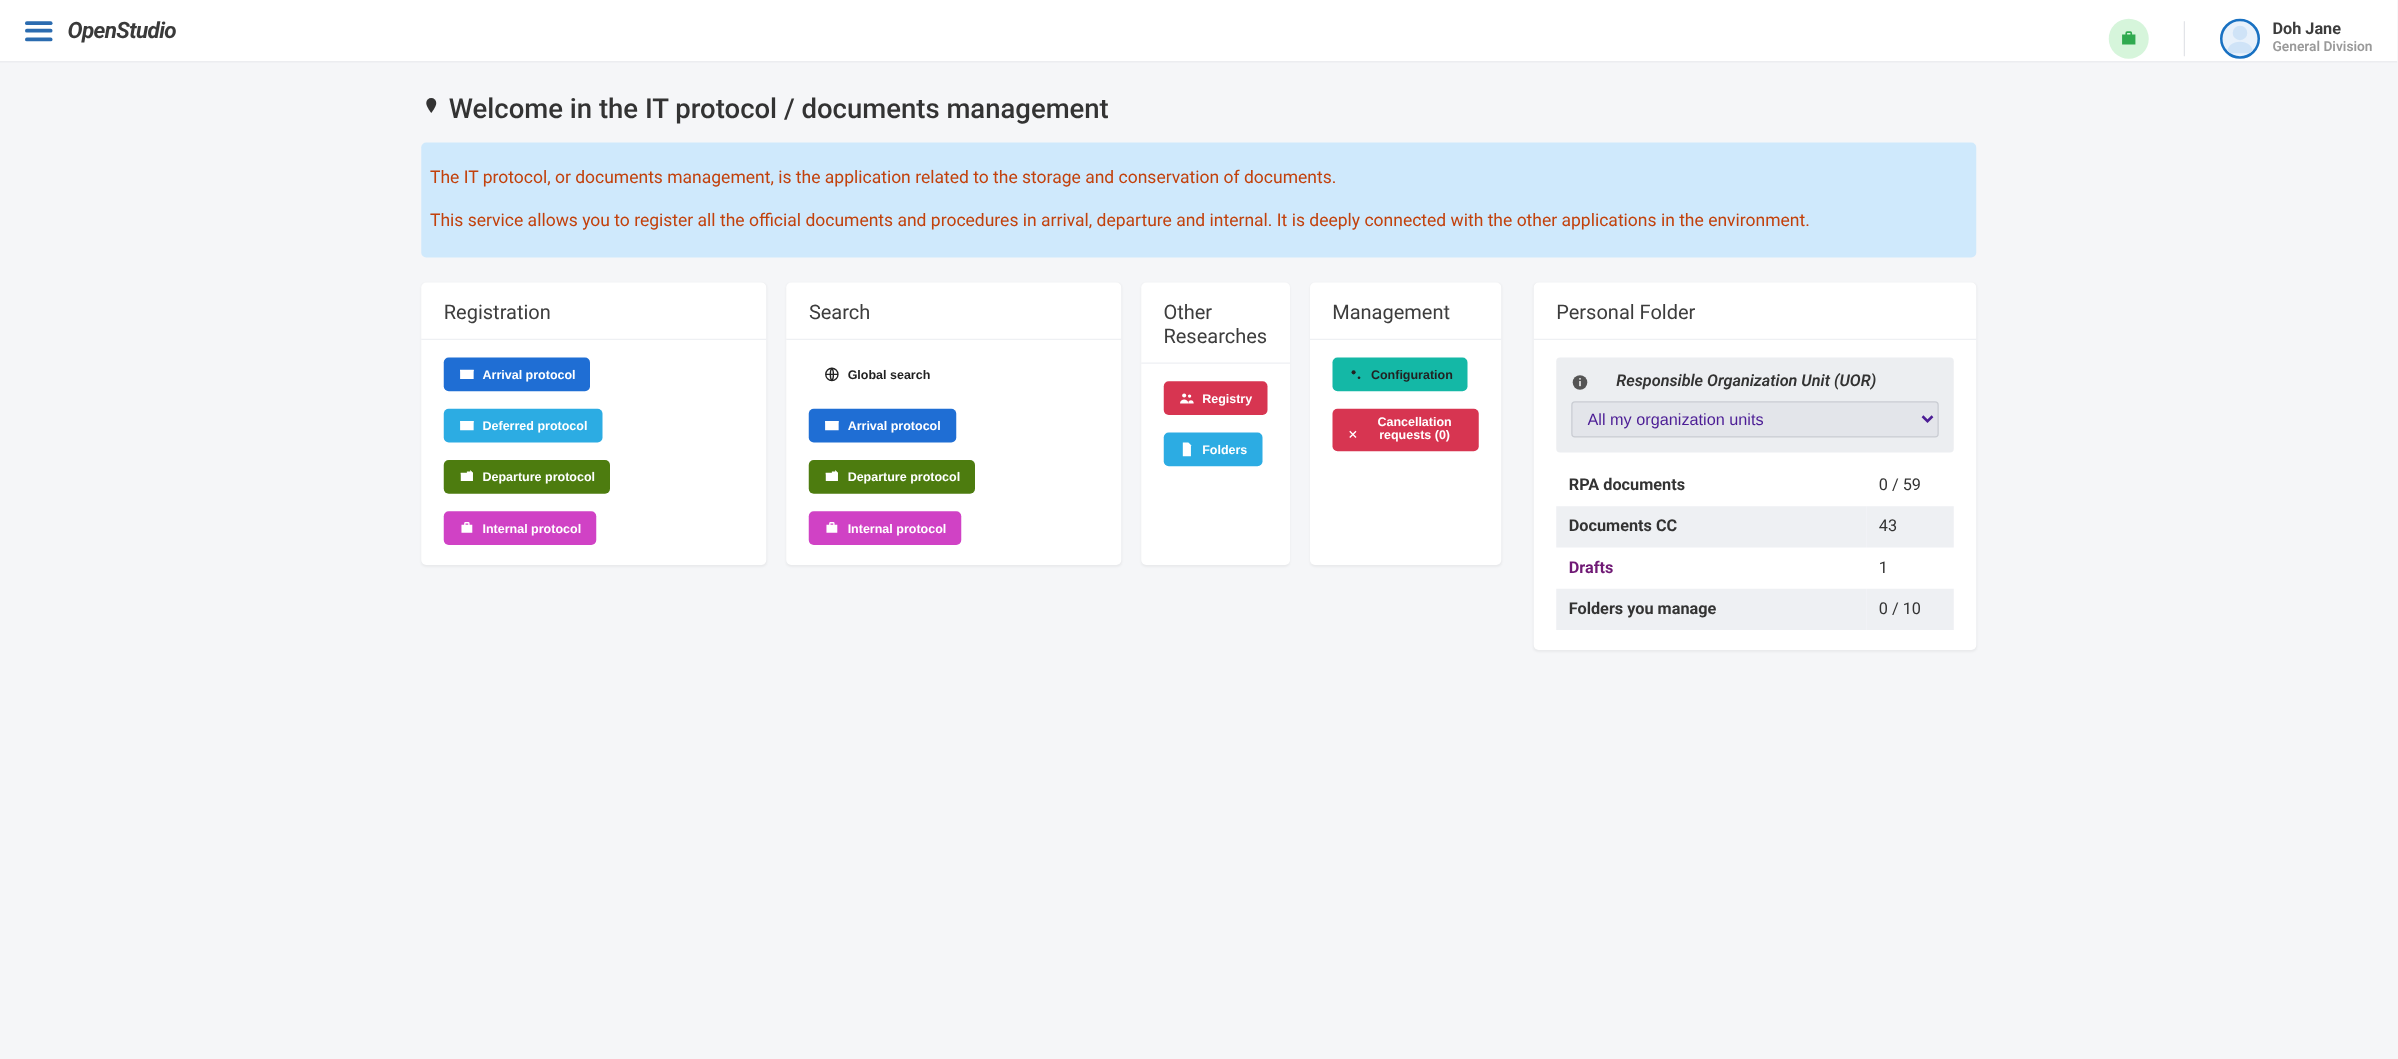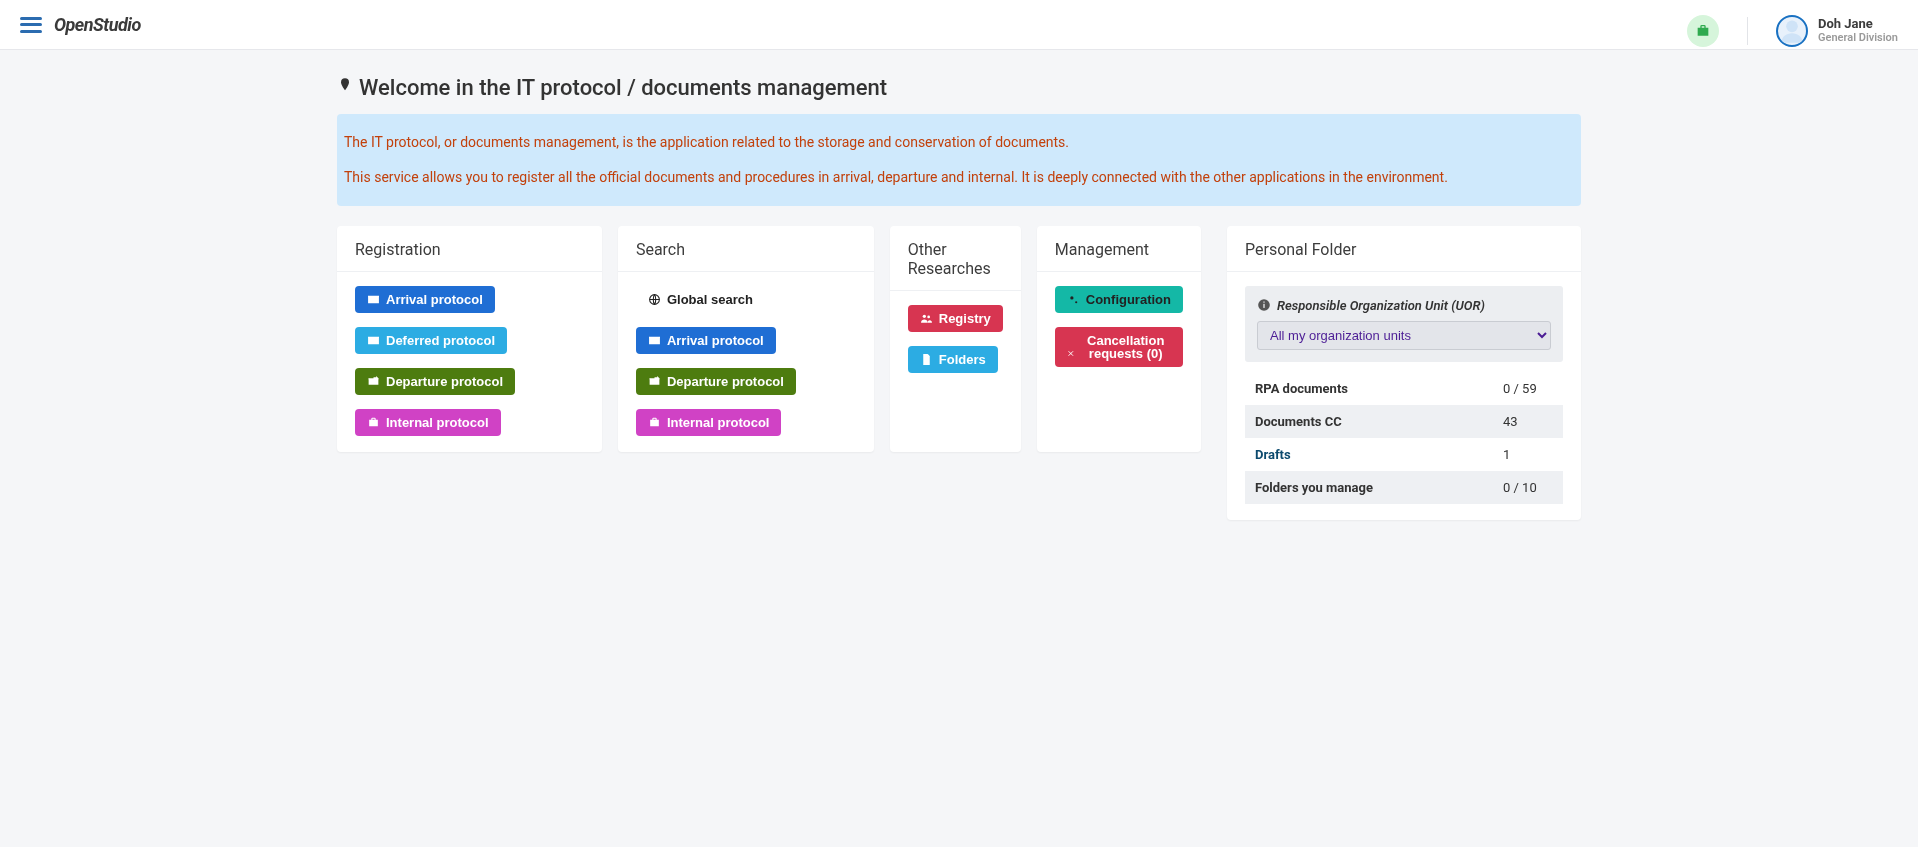--- a/index.html
+++ b/index.html
@@ -72,46 +72,46 @@
   .card-header {
     padding:14px 18px 12px 18px;
     font-size:16px; color:#3d3d3d;
     border-bottom:1px solid #eef0f3;
   }
   .card-body { padding:14px 18px 0 18px; display:flex; flex-wrap:wrap; gap:14px; }
 
   .btn {
     display:inline-flex; align-items:flex-end; gap:6px;
     border:none; border-radius:4px;
-    color:#fff; font-weight:700; font-size:13px;
+    color:#fff; font-weight:700; font-size:10px;
     padding:7px 12px; cursor:pointer; line-height:1;
   }
   .btn svg { width:13px; height:13px; }
   .btn-primary   { background:#1f6ed4; }
   .btn-info      { background:#2cace3; }
   .btn-success   { background:#4d7c0f; }
   .btn-magenta   { background:#d042c5; }
   .btn-danger    { background:#d73551; }
   .btn-warning   { background:#14b8a6; color:#222; }
   .btn-plain     { background:transparent; color:#222; }
 
   .side-body { padding:14px 18px 0 18px; }
   .uor-box { background:#eceef1; border-radius:3px; padding:12px 12px; margin-bottom:10px; }
-  .uor-label { font-style:italic; font-weight:600; color:#333; font-size:13px; display:flex; align-items:flex-start; gap:6px; margin-bottom:8px; }
+  .uor-label { font-style:italic; font-weight:600; color:#333; font-size:13px; display:flex; align-items:flex-end; gap:22px; margin-bottom:8px; }
   .uor-label svg { width:14px; height:14px; }
   .uor-select {
     width:100%; padding:5px 8px; border:1px solid #c9ccd2; border-radius:3px;
     background:#e3e5ea; font-size:13px; color:#4c1d95;
   }
   table.side-table { width:100%; border-collapse:collapse; font-size:13px; }
   table.side-table tr:nth-child(even) td { background:#eef0f3; }
   table.side-table td { padding:9px 10px; }
   table.side-table td:first-child { font-weight:700; color:#333; }
   table.side-table td:last-child { text-align:left; color:#333; width:70px; }
-  .link { color:#0c4a6e; cursor:pointer; }
+  .link { color:#701a75; cursor:pointer; }
 
   .content-wrap { max-width:1244px; margin:0 auto; }
 </style>
 </head>
 <body>
 
 <svg width="0" height="0" style="position:absolute">
   <symbol id="i-envelope" viewBox="0 0 24 24">
       <path fill="currentColor" d="M2 5h20v14H2z M2 5l10 7L22 5" stroke="currentColor" stroke-width="0"></path>
       <path fill="currentColor" d="M2 5h20v2L12 14 2 7z"></path>

